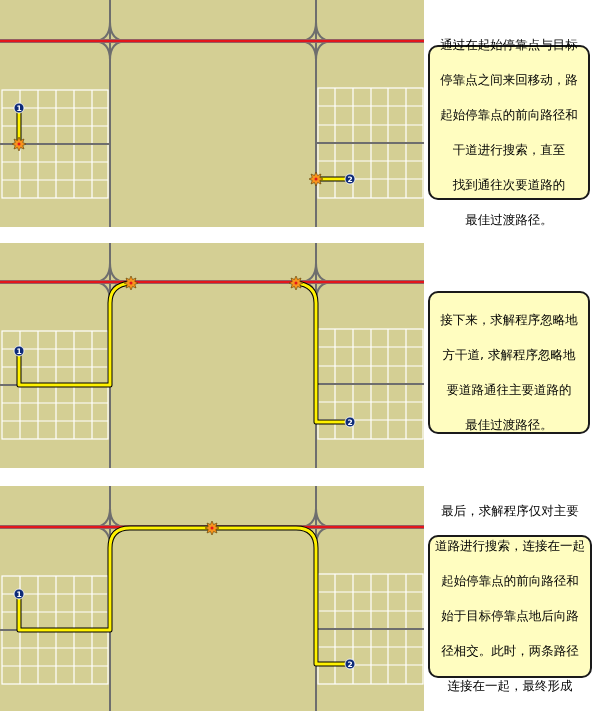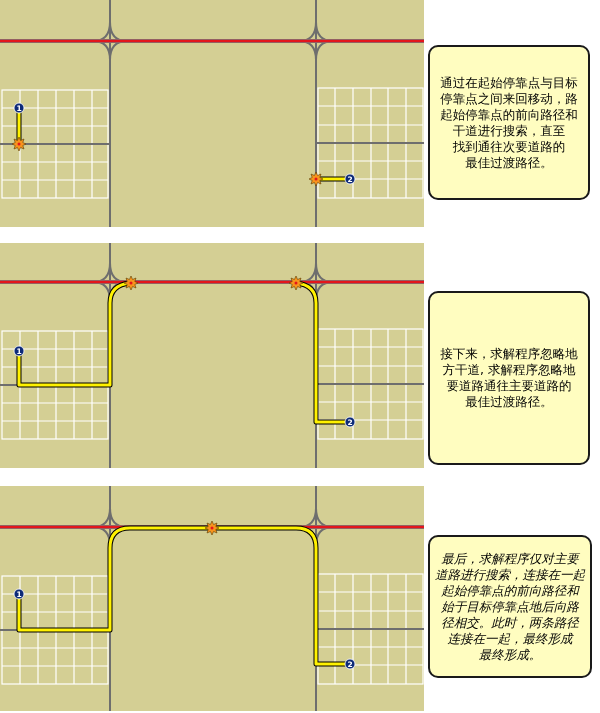--- a/index.html
+++ b/index.html
@@ -17,21 +17,21 @@
       box-sizing: border-box;
       display: flex;
       align-items: center;
       justify-content: center;
       text-align: center;
       font-size: 12.5px;
       line-height: 16px;
       color: #000;
       padding: 6px 8px;
     }
-    .note .line { display: block; white-space: nowrap; }
+    .note .line { display: block; white-space: nowrap; margin-top: 19px; }
   </style>
 </head>
 <body>
 
 <svg width="0" height="0" style="position:absolute" aria-hidden="true">
   <defs>
 
     <g id="basemap">
       <rect x="0" y="0" width="424" height="227" fill="#D4CF94"></rect>
 
@@ -140,21 +140,21 @@
     <g transform="translate(19,110)">
       <use href="#stop-dot"></use>
       <text x="0" y="3" text-anchor="middle" font-size="7.5" font-weight="bold" fill="#fff" font-family="'DejaVu Sans', sans-serif">1</text>
     </g>
     <g transform="translate(350,181)">
       <use href="#stop-dot"></use>
       <text x="0" y="3" text-anchor="middle" font-size="7.5" font-weight="bold" fill="#fff" font-family="'DejaVu Sans', sans-serif">2</text>
     </g>
   </svg>
 </div>
-<div class="note" style="top:291px; height:174px;">
+<div class="note" style="top:291px; height:143px;">
   <div>
     <span class="line">接下来，求解程序忽略地</span>
     <span class="line">方干道, 求解程序忽略地</span>
     <span class="line">要道路通往主要道路的</span>
     <span class="line">最佳过渡路径。</span>
   </div>
 </div>
 
 <div class="panel" style="top:486px;">
   <svg width="424" height="225" viewBox="0 0 424 225">
@@ -169,21 +169,21 @@
     <g transform="translate(19,108)">
       <use href="#stop-dot"></use>
       <text x="0" y="3" text-anchor="middle" font-size="7.5" font-weight="bold" fill="#fff" font-family="'DejaVu Sans', sans-serif">1</text>
     </g>
     <g transform="translate(350,178)">
       <use href="#stop-dot"></use>
       <text x="0" y="3" text-anchor="middle" font-size="7.5" font-weight="bold" fill="#fff" font-family="'DejaVu Sans', sans-serif">2</text>
     </g>
   </svg>
 </div>
-<div class="note" style="top:535px; height:143px; left:428px; width:164px;font-style:italic;">
+<div class="note" style="top:535px; height:143px; left:428px; width:164px;">
   <div>
     <span class="line">最后，求解程序仅对主要</span>
     <span class="line">道路进行搜索，连接在一起</span>
     <span class="line">起始停靠点的前向路径和</span>
     <span class="line">始于目标停靠点地后向路</span>
     <span class="line">径相交。此时，两条路径</span>
     <span class="line">连接在一起，最终形成</span>
     <span class="line">最终形成。</span>
   </div>
 </div>

